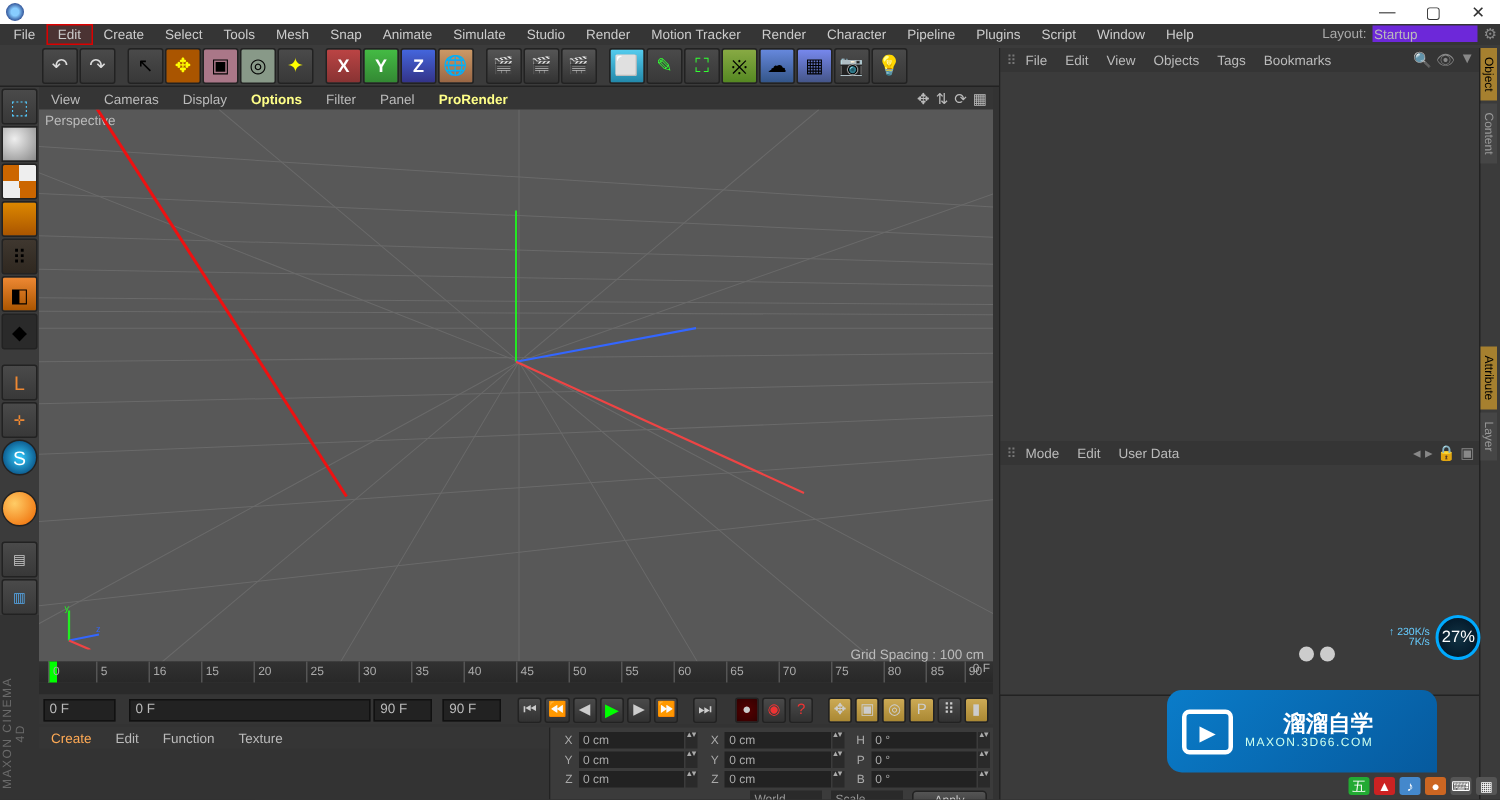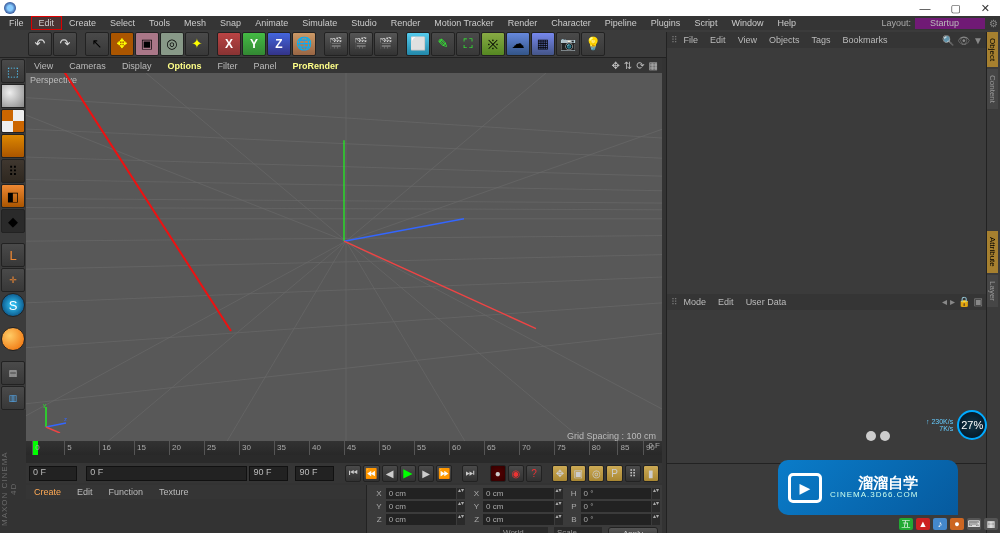--- a/index.html
+++ b/index.html
@@ -9,21 +9,21 @@
 .titlebar { height: 16px; background: #fff; display: flex; align-items: center; padding: 0 4px; font-size: 10px; color: #000; }
 .titlebar .icon { width: 12px; height: 12px; background: radial-gradient(circle,#8cf 30%,#359 70%); border-radius: 50%; margin-right: 4px; }
 .titlebar .wincontrols { margin-left: auto; display: flex; gap: 20px; padding-right: 6px; font-size: 11px; color: #333; }
 .titlebar .wincontrols span { cursor: pointer; }
 
 
 .menubar { height: 14px; background: #353535; display: flex; align-items: center; padding: 0 2px; font-size: 9px; color: #ccc; }
 .menubar .menu-item { padding: 0 7px; cursor: pointer; height: 100%; display: flex; align-items: center; }
 .menubar .edit-hl { border: 1px solid #d00; background: rgba(200,40,40,0.15); }
 .menubar .layout-box { margin-left: auto; display: flex; align-items: flex-start; gap: 4px; color: #aaa; }
-.menubar .layout-sel { width: 70px; height: 11px; background: #701a75; color: #bbb; font-size: 9px; padding-left: 15px; display: flex; align-items: center; }
+.menubar .layout-sel { width: 70px; height: 11px; background: #6d28d9; color: #bbb; font-size: 9px; padding-left: 1px; display: flex; align-items: center; }
 
 
 .toolbar { height: 28px; background: #3b3b3b; border-bottom: 1px solid #222; display: flex; align-items: center; padding-left: 28px; gap: 1px; }
 .tool-btn { width: 24px; height: 24px; background: linear-gradient(#4a4a4a,#383838); border: 1px solid #222; border-radius: 2px; display: flex; align-items: center; justify-content: center; font-size: 13px; cursor: pointer; }
 .tool-sep { width: 6px; }
 .icon-arrow { color: #ddd; }
 .icon-move { color: #ff0; background: #a50 !important; }
 .icon-scale { background: #a78 !important; }
 .icon-rot { background: #898 !important; }
 .icon-plus { color: #ff0; }
@@ -447,21 +447,21 @@
     <div>↑ 230K/s</div>
     <div>7K/s</div>
   </div>
   <div class="g-circ">27%</div>
 </div>
 
 <div class="watermark">
   <div class="play">▶</div>
   <div class="txt">
     <span>溜溜自学</span>
-    <span class="sub">CINEMA.3D66.COM</span>
+    <span class="sub">MAXON.3D66.COM</span>
   </div>
 </div>
 
 <div class="tray">
   <div class="ti ti1">五</div>
   <div class="ti ti2">▲</div>
   <div class="ti ti3">♪</div>
   <div class="ti ti4">●</div>
   <div class="ti ti5">⌨</div>
   <div class="ti ti6">▦</div>

